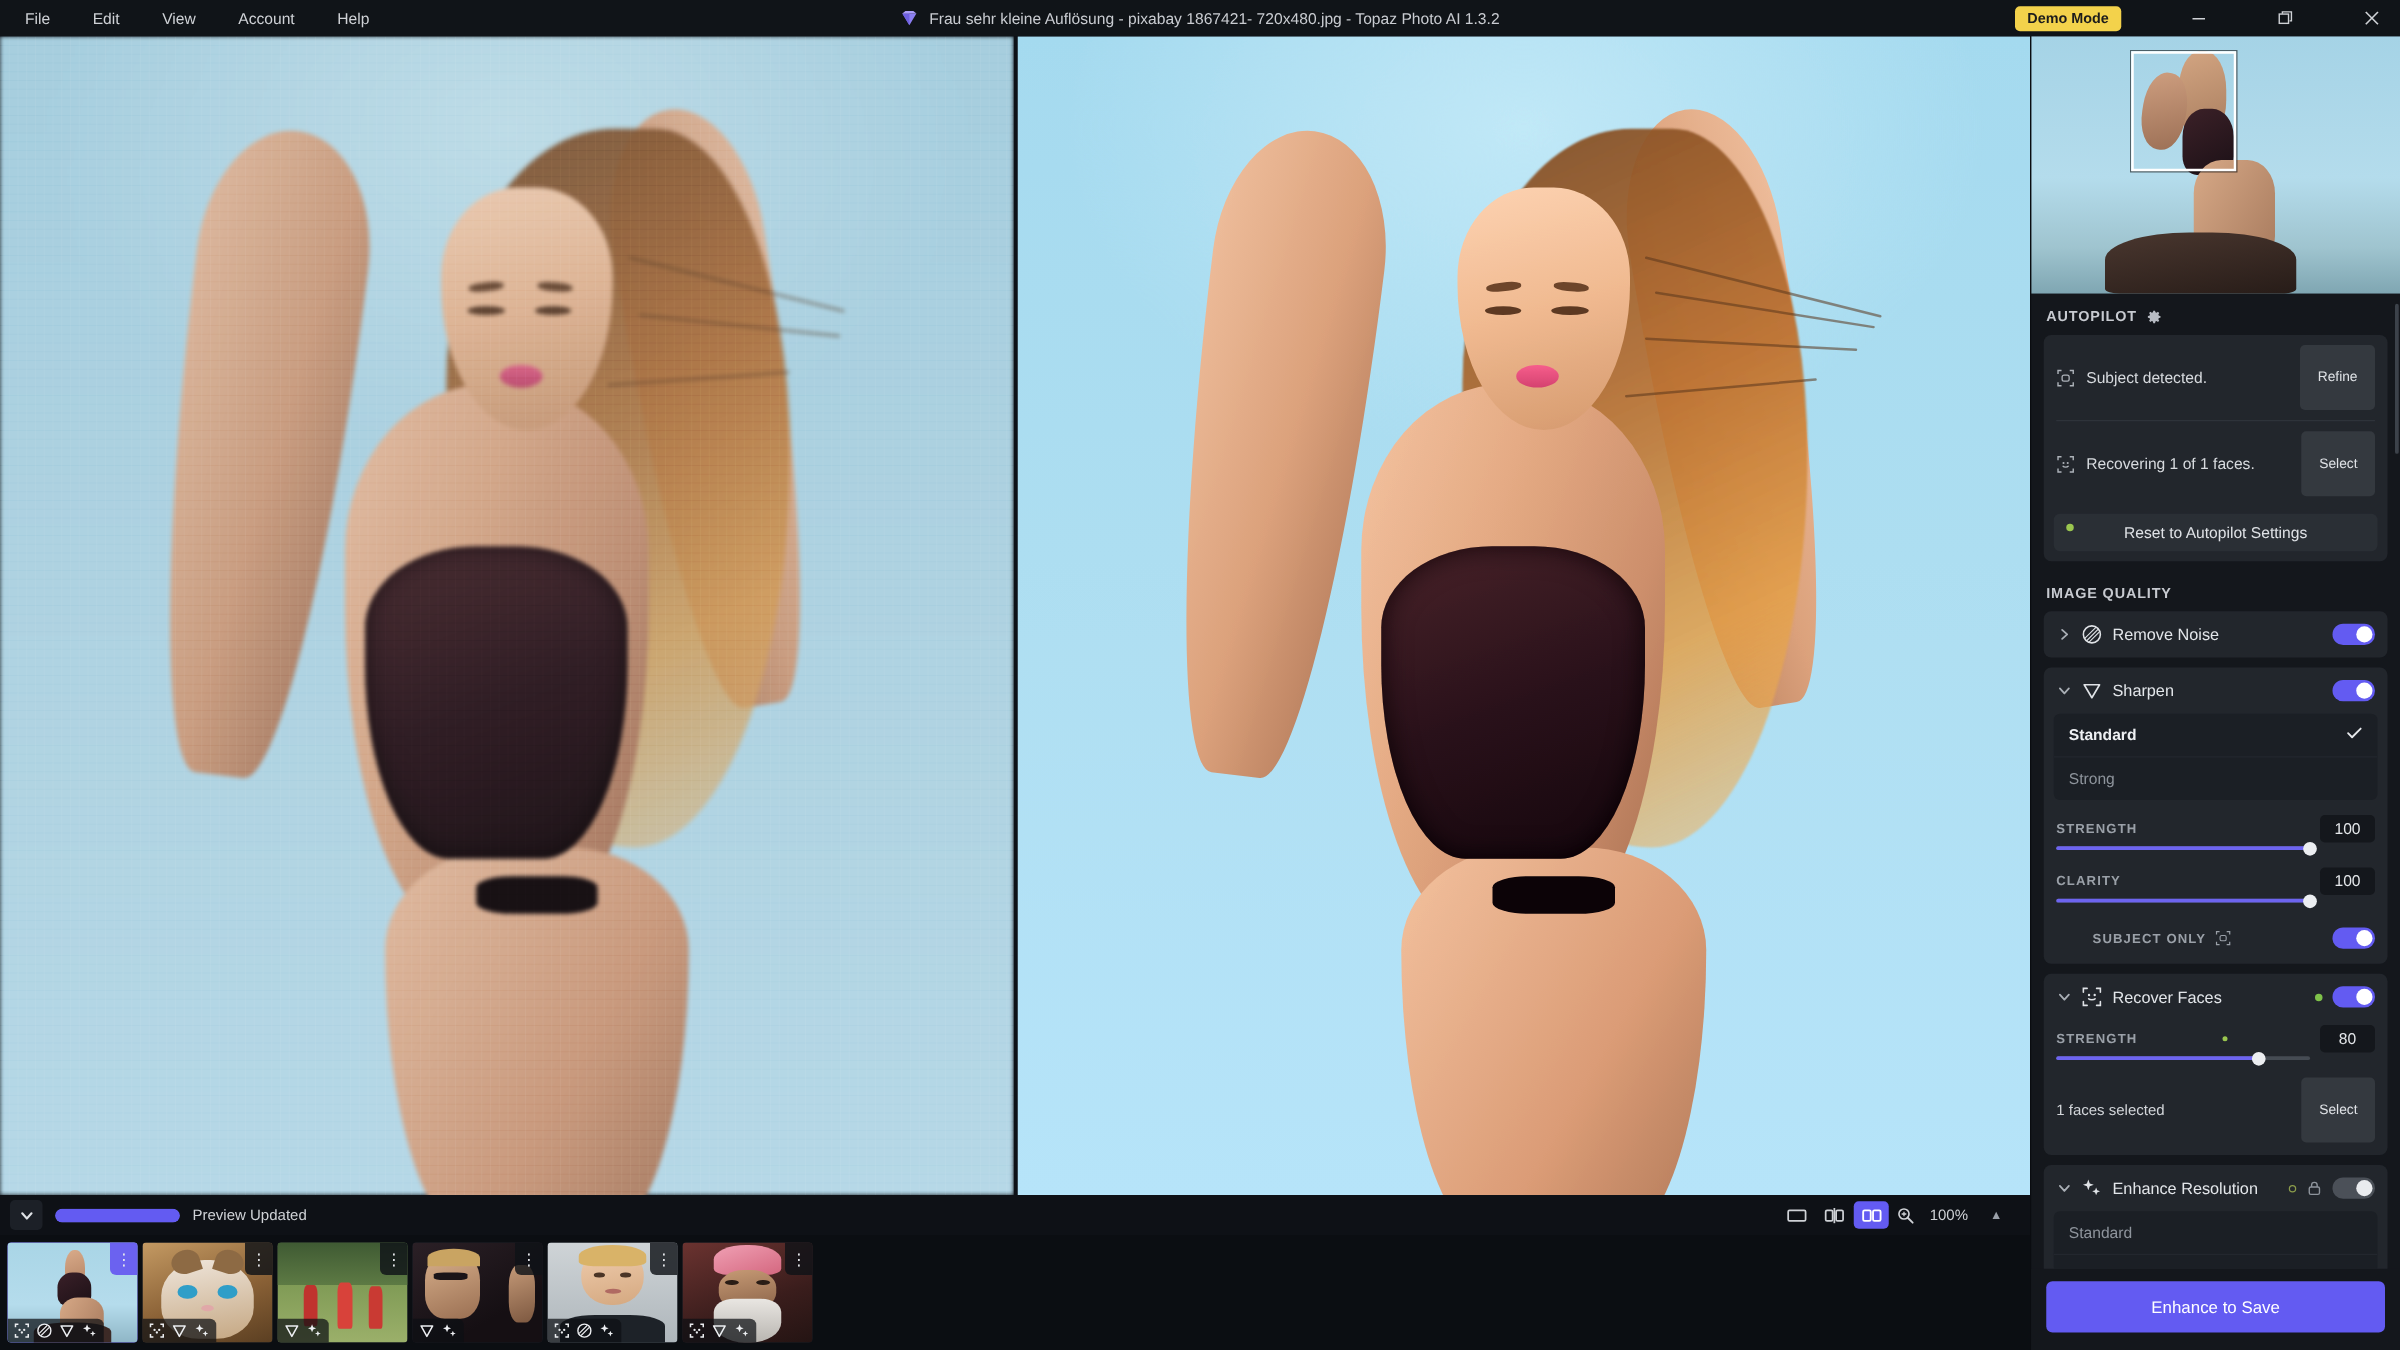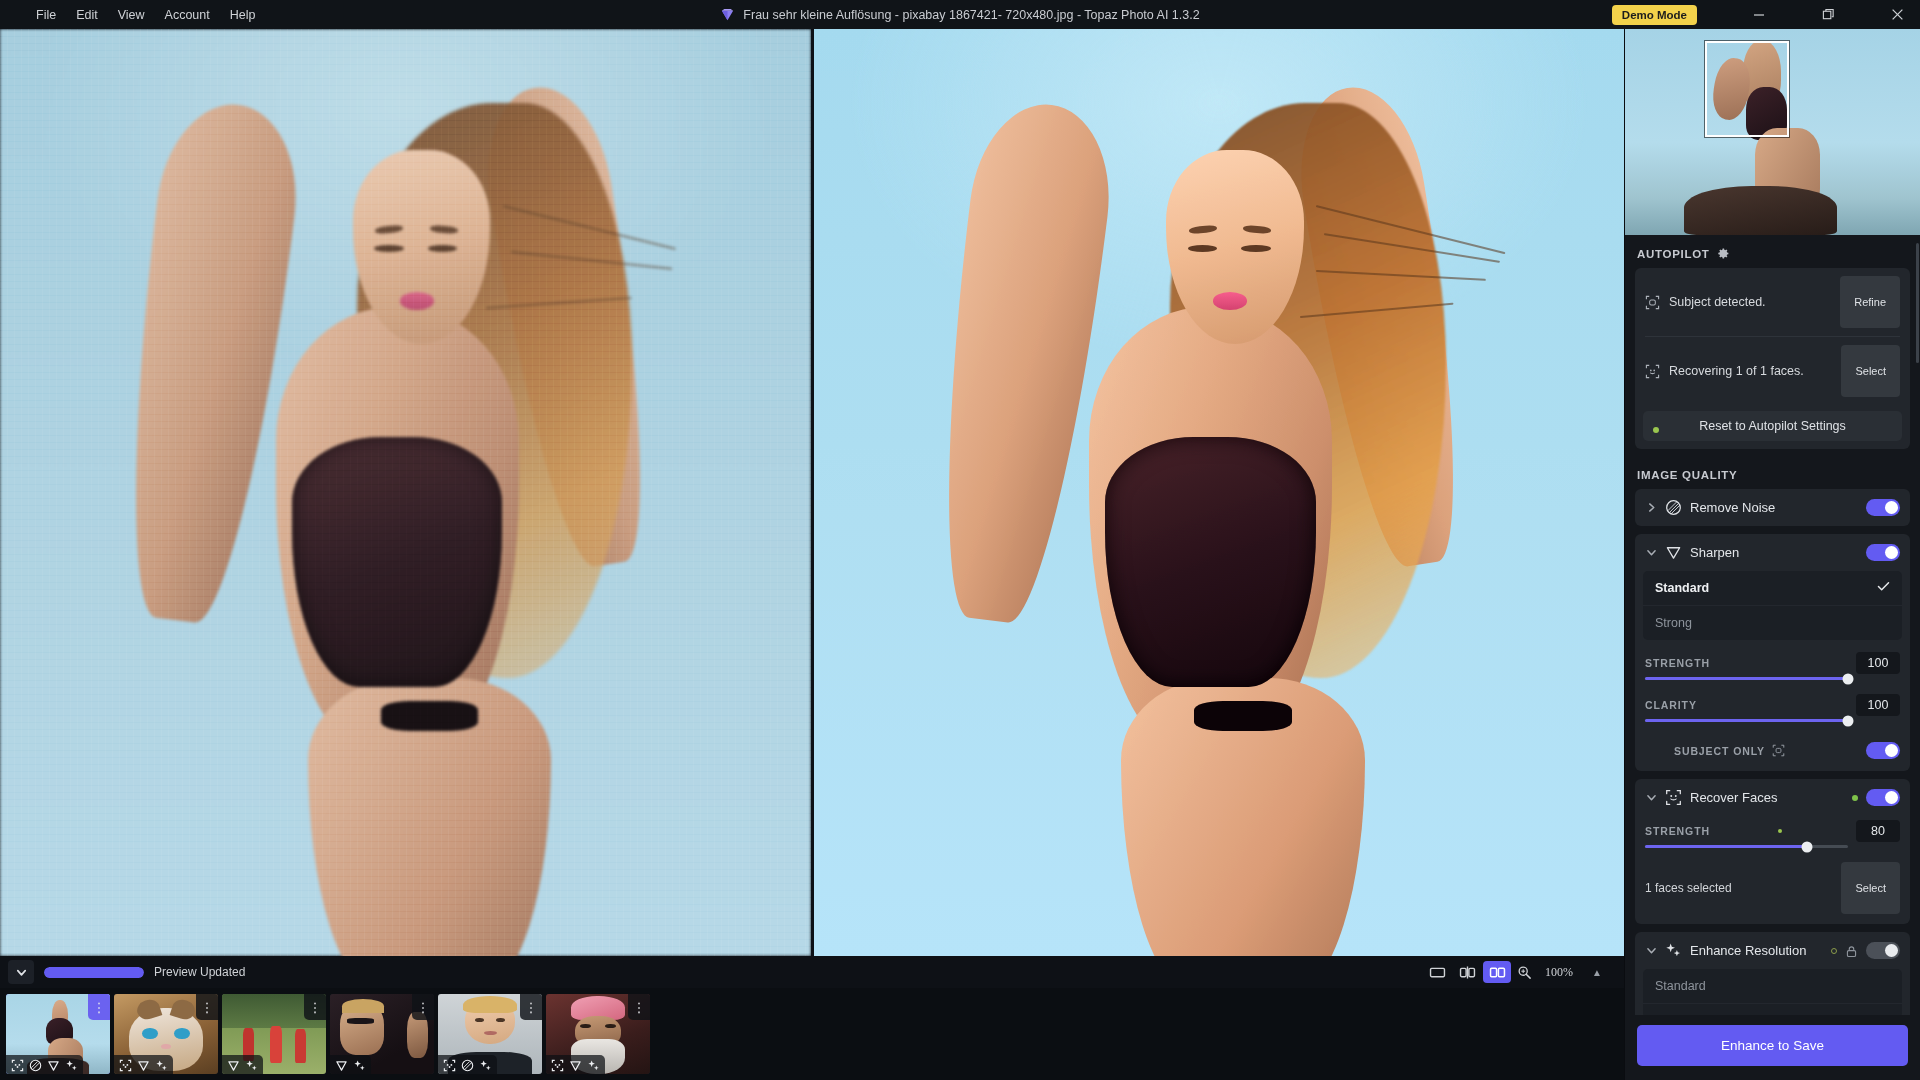--- a/index.html
+++ b/index.html
@@ -12,21 +12,21 @@
   }
   .app { position: relative; width: 1920px; height: 1080px; display: flex; flex-direction: column; }
 
   
   .titlebar {
     height: 29px; flex: 0 0 29px;
     background: #101418;
     display: flex; align-items: center;
     position: relative;
   }
-  .menubar { display: flex; align-items: center; padding-left: 26px; gap: 0; z-index: 3; }
+  .menubar { display: flex; align-items: center; padding-left: 10px; gap: 14px; z-index: 3; }
   .menu-item {
     font-size: 12.5px; color: #cfd2d6;
     padding: 5px 10px; border-radius: 3px; cursor: default;
     white-space: nowrap;
   }
   .title-center {
     position: absolute; left: 0; right: 0; top: 0; bottom: 0;
     display: flex; align-items: center; justify-content: center; gap: 8px;
     pointer-events: none;
   }
@@ -159,21 +159,21 @@
   .progress-outer { width: 100px; height: 11px; border-radius: 6px; background: #252a32; overflow: hidden; }
   .progress-fill { height: 100%; background: #635bf2; border-radius: 6px; }
   .status-text { font-size: 12px; color: #cfd2d6; }
   .bottom-right { margin-left: auto; display: flex; align-items: center; gap: 6px; padding-right: 8px; }
   .viewmode-group { display: flex; align-items: center; gap: 2px; }
   .vm-btn {
     width: 28px; height: 22px; border-radius: 4px;
     display: flex; align-items: center; justify-content: center; cursor: default;
   }
   .vm-btn.active { background: #635bf2; }
-  .zoom-label { font-size: 12px; color: #cfd2d6; margin: 16px 4px; min-width: 34px; text-align: center; font-family: Liberation Serif, serif; }
+  .zoom-label { font-size: 12px; color: #cfd2d6; margin: 16px 4px; min-width: 34px; text-align: center; }
   .caret-up { color: #9aa0a8; font-size: 10px; padding: 0 6px; cursor: default; }
 
   
   .filmstrip {
     height: 92px; flex: 0 0 92px; background: #0b0e12;
     display: flex; align-items: center; gap: 4px; padding: 4px 6px;
     overflow: hidden;
   }
   .thumb {
     position: relative; width: 104px; height: 80px; flex: 0 0 104px;
@@ -222,21 +222,21 @@
 
   .card { background: #22262c; border-radius: 6px; margin-bottom: 8px; overflow: hidden; }
   .ap-row { display: flex; align-items: center; gap: 9px; padding: 8px 10px; font-size: 12.5px; color: #d7dade; }
   .ap-row .ico { width: 15px; height: 15px; color: #aeb3ba; flex: 0 0 15px; }
   .ap-sep { height: 1px; background: #2e333a; margin: 0 10px; }
   .mini-btn {
     margin-left: auto; background: #34393f; color: #dfe2e6;
     font-size: 11px; padding: 20px 14px; border-radius: 4px; border: none; cursor: default;
   }
   .reset-btn {
-    display: flex; align-items: flex-end; justify-content: center; position: relative;
+    display: flex; align-items: flex-start; justify-content: center; position: relative;
     background: #2a2f35; color: #dfe2e6; font-size: 12.5px;
     padding: 8px 10px; border-radius: 5px; margin: 6px 8px 8px 8px; cursor: default;
   }
   .reset-dot { position: absolute; left: 10px; width: 6px; height: 6px; border-radius: 50%; background: #9ac64f; }
 
   
   .filter-card { background: #22262c; border-radius: 6px; margin-bottom: 8px; overflow: hidden; }
   .filter-head {
     display: flex; align-items: center; gap: 8px;
     padding: 10px 10px; cursor: default;

